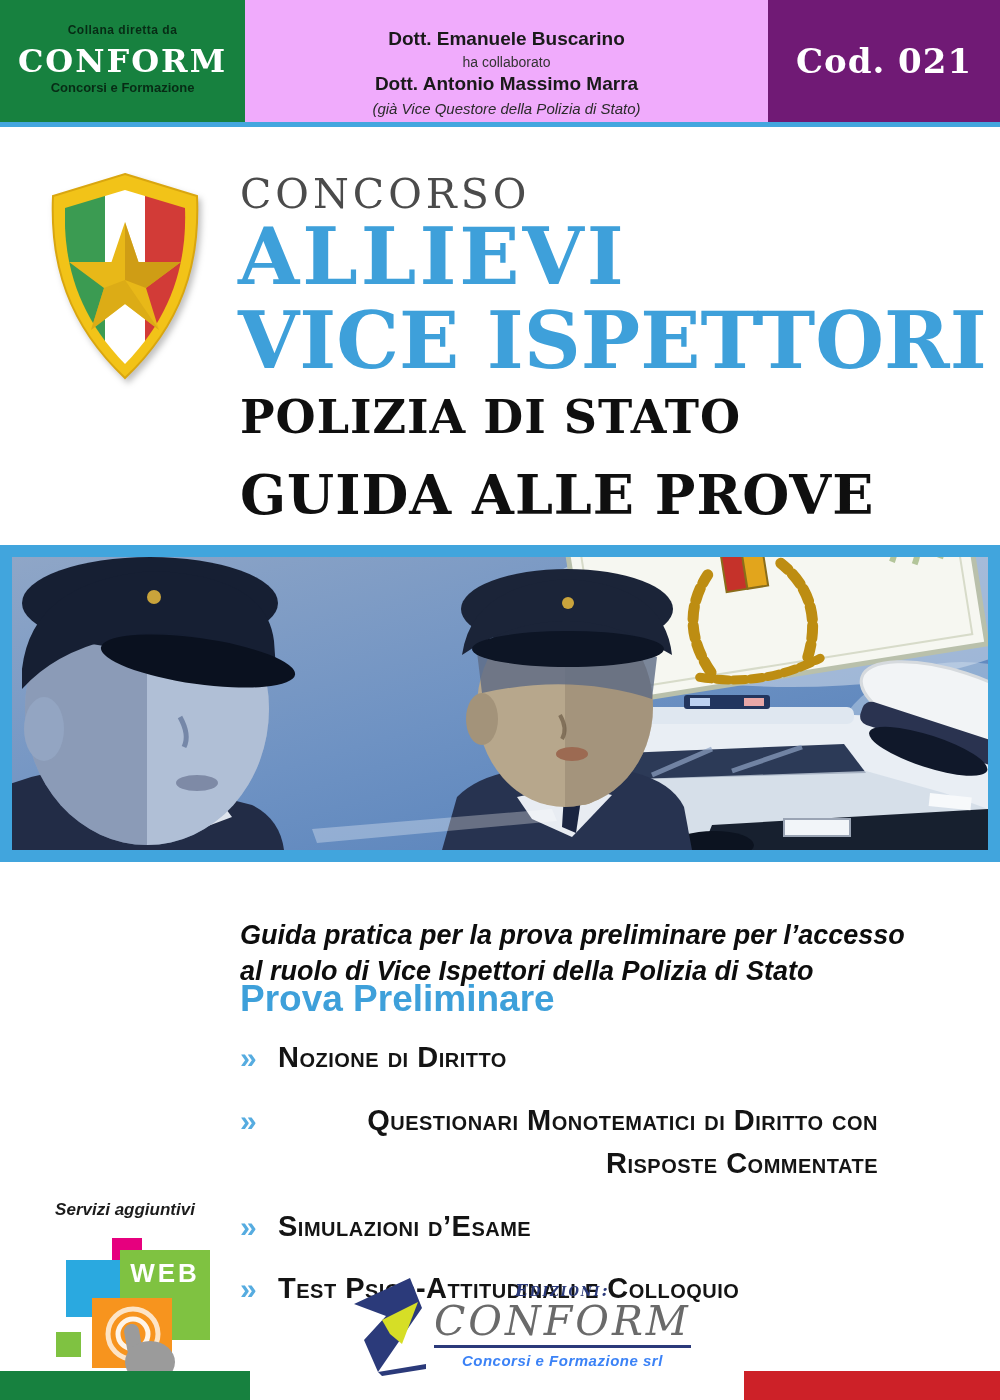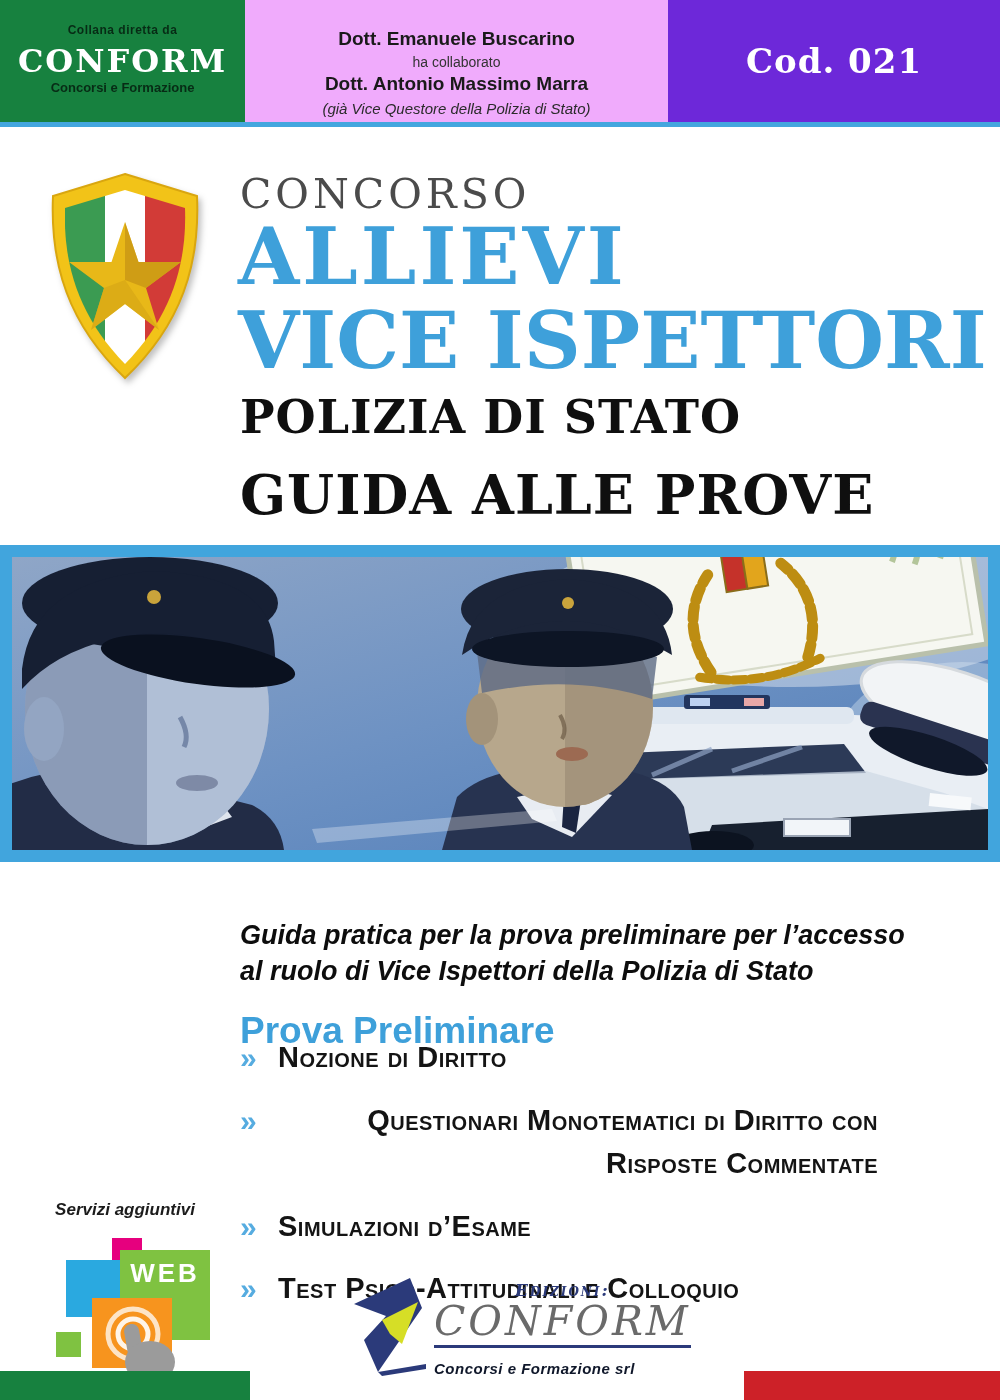--- a/index.html
+++ b/index.html
@@ -10,51 +10,51 @@
   
   .top-bar{position:absolute;top:0;left:0;width:1000px;height:122px;display:flex;}
   .series-block{width:245px;background:#17813F;text-align:center;box-sizing:border-box;padding-top:23px;}
   .series-eyebrow{font-size:12px;font-weight:bold;color:rgba(5,28,14,.85);letter-spacing:.5px;}
   .series-brand{font-family:"DejaVu Serif",serif;font-weight:bold;color:#ffffff;font-size:32px;letter-spacing:2px;margin-top:8px;line-height:1;}
   .series-tagline{font-size:13px;font-weight:bold;color:rgba(5,28,14,.85);margin-top:3px;}
   .authors-block{flex:1;background:#f0abfc;text-align:center;padding-top:28px;box-sizing:border-box;color:#111;}
   .author-main{font-size:19px;font-weight:bold;color:#1a1a1a;line-height:1.2;}
   .author-note{font-size:14px;color:#333;margin:3px 0;}
   .author-role{font-size:15px;font-style:italic;color:#2b2b2b;margin-top:4px;}
-  .code-block{width:332px;background:#6d28d9;display:flex;align-items:center;justify-content:center;}
+  .code-block{width:232px;background:#701a75;display:flex;align-items:center;justify-content:center;}
   .code-text{font-family:"DejaVu Serif",serif;font-weight:bold;color:#ffffff;font-size:34px;letter-spacing:1px;}
   .blue-rule{position:absolute;top:122px;left:0;width:1000px;height:5px;background:#44A6DE;}
   
   .shield{position:absolute;left:44px;top:168px;width:162px;height:214px;filter:drop-shadow(3px 4px 3px rgba(0,0,0,.25));}
   .kicker{position:absolute;left:240px;top:174px;font-family:"DejaVu Serif",serif;font-size:41px;color:#4B4B4B;letter-spacing:4px;line-height:1;}
   .title-1{position:absolute;left:238px;top:217px;font-family:"DejaVu Serif",serif;font-weight:bold;font-size:79px;color:#3EA0DA;letter-spacing:3px;line-height:1;}
   .title-2{position:absolute;left:238px;top:301px;font-family:"DejaVu Serif",serif;font-weight:bold;font-size:79px;color:#3EA0DA;letter-spacing:0px;line-height:1;white-space:nowrap;}
   .subtitle-1{position:absolute;left:240px;top:394px;font-family:"DejaVu Serif",serif;font-weight:bold;font-size:46px;color:#0f0f0f;letter-spacing:1px;line-height:1;}
   .subtitle-2{position:absolute;left:240px;top:468px;font-family:"DejaVu Serif",serif;font-weight:bold;font-size:54px;color:#0f0f0f;letter-spacing:1px;line-height:1;}
   
   .photo-band{position:absolute;left:0;top:545px;width:1000px;height:317px;box-sizing:border-box;border:12px solid #41A5DD;background:#6f93c4;}
   .photo-band svg{display:block;width:100%;height:100%;}
   
   .description{position:absolute;left:240px;top:890px;width:672px;font-weight:bold;font-style:italic;font-size:27px;color:#0d0d0d;line-height:1.35;}
   
-  .contents-heading{position:absolute;left:240px;top:1012px;font-weight:bold;font-size:37px;color:#3EA0DA;line-height:1;}
+  .contents-heading{position:absolute;left:240px;top:980px;font-weight:bold;font-size:37px;color:#3EA0DA;line-height:1;}
   .contents-list{position:absolute;left:240px;top:1036px;width:660px;}
   .contents-item{display:flex;align-items:flex-start;margin-bottom:19px;}
   .bullet{width:38px;flex:0 0 38px;font-weight:bold;font-size:30px;color:#56ACE0;line-height:1.45;}
   .item-text{font-weight:bold;font-size:29px;color:#141414;font-variant:small-caps;letter-spacing:.5px;line-height:1.5;max-width:600px;text-align:right;}
   
   .services-label{position:absolute;left:30px;top:1200px;width:190px;text-align:center;font-weight:bold;font-style:italic;font-size:17px;color:#1c1c1c;}
   .web-icon{position:absolute;left:50px;top:1232px;width:165px;height:140px;}
   
   .publisher{position:absolute;left:352px;top:1276px;width:360px;display:flex;align-items:flex-start;font-style:italic;}
   .publisher-mark{width:78px;height:100px;flex:0 0 78px;margin-right:4px;}
   .publisher-text{padding-top:4px;}
   .publisher-kicker{font-family:"DejaVu Serif",serif;font-variant:small-caps;font-weight:bold;font-size:17px;color:#2B3A7A;letter-spacing:2px;text-align:center;}
   .publisher-name{font-family:"DejaVu Serif",serif;font-size:41px;color:#6a6a6a;letter-spacing:3px;line-height:1.05;border-bottom:3px solid #2B3A7A;padding-bottom:2px;}
-  .publisher-tagline{font-weight:bold;font-size:15px;color:#0f172a;margin-top:12px;letter-spacing:.5px;}
+  .publisher-tagline{font-weight:bold;font-size:15px;color:#3b82f6;text-align:center;margin-top:4px;letter-spacing:.5px;}
   
   .strip-green{position:absolute;left:0;top:1371px;width:250px;height:29px;background:#17813F;}
   .strip-red{position:absolute;left:744px;top:1371px;width:256px;height:29px;background:#CD2128;}
 </style>
 </head>
 <body>
 
 <div class="cover">
 
   <header class="top-bar">

